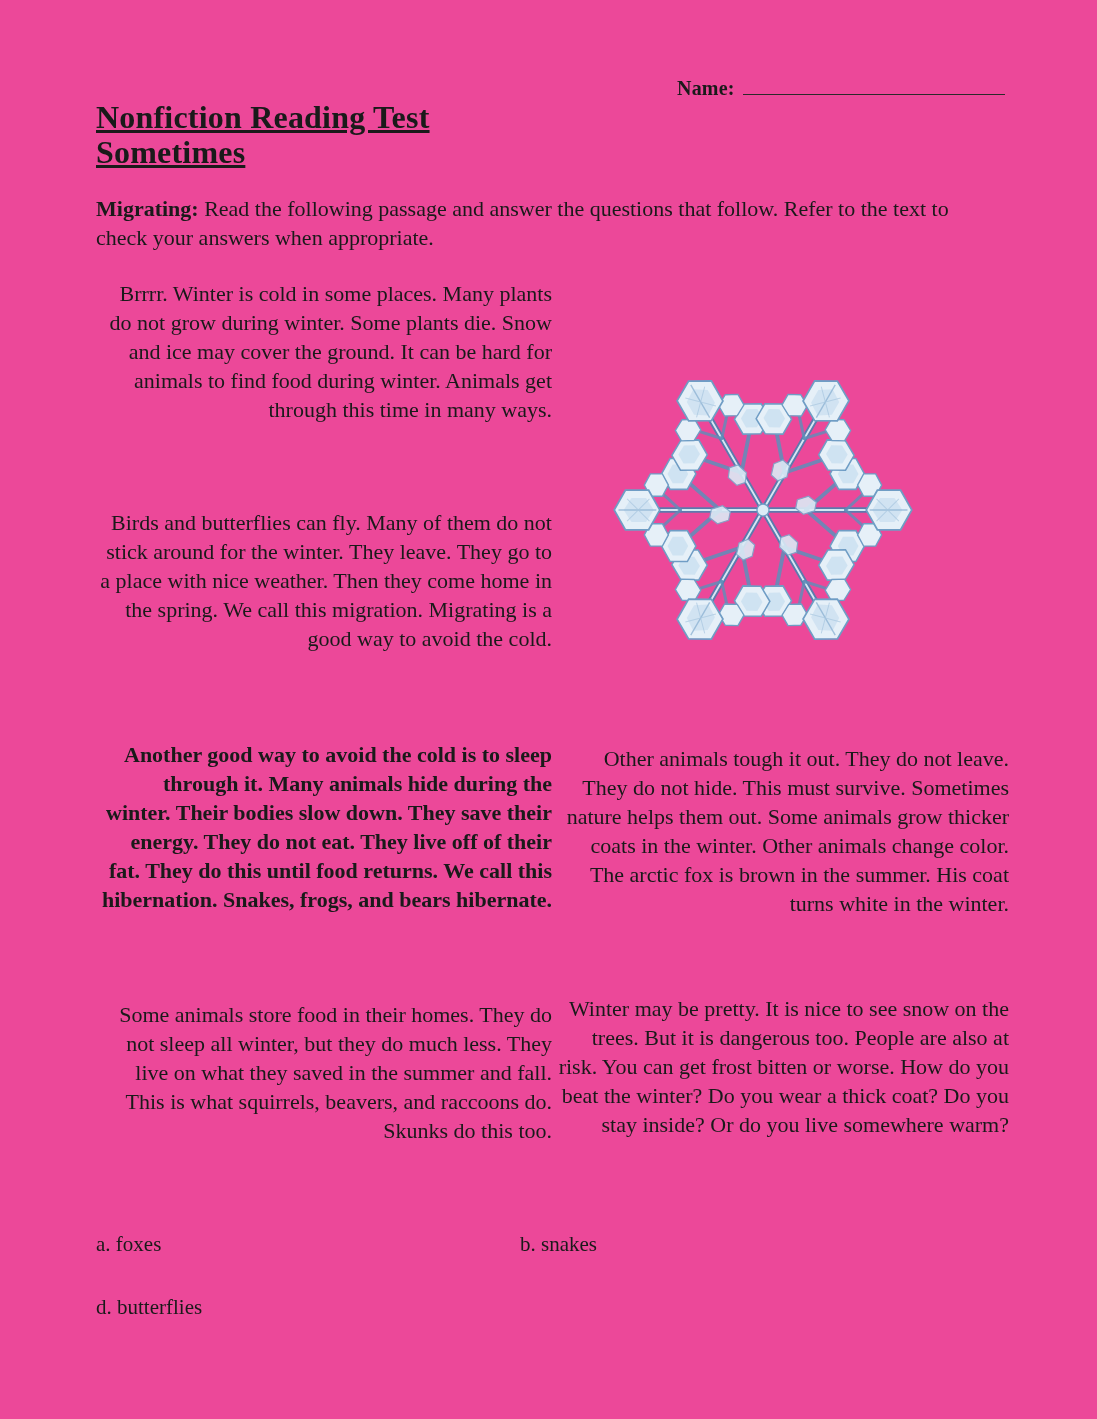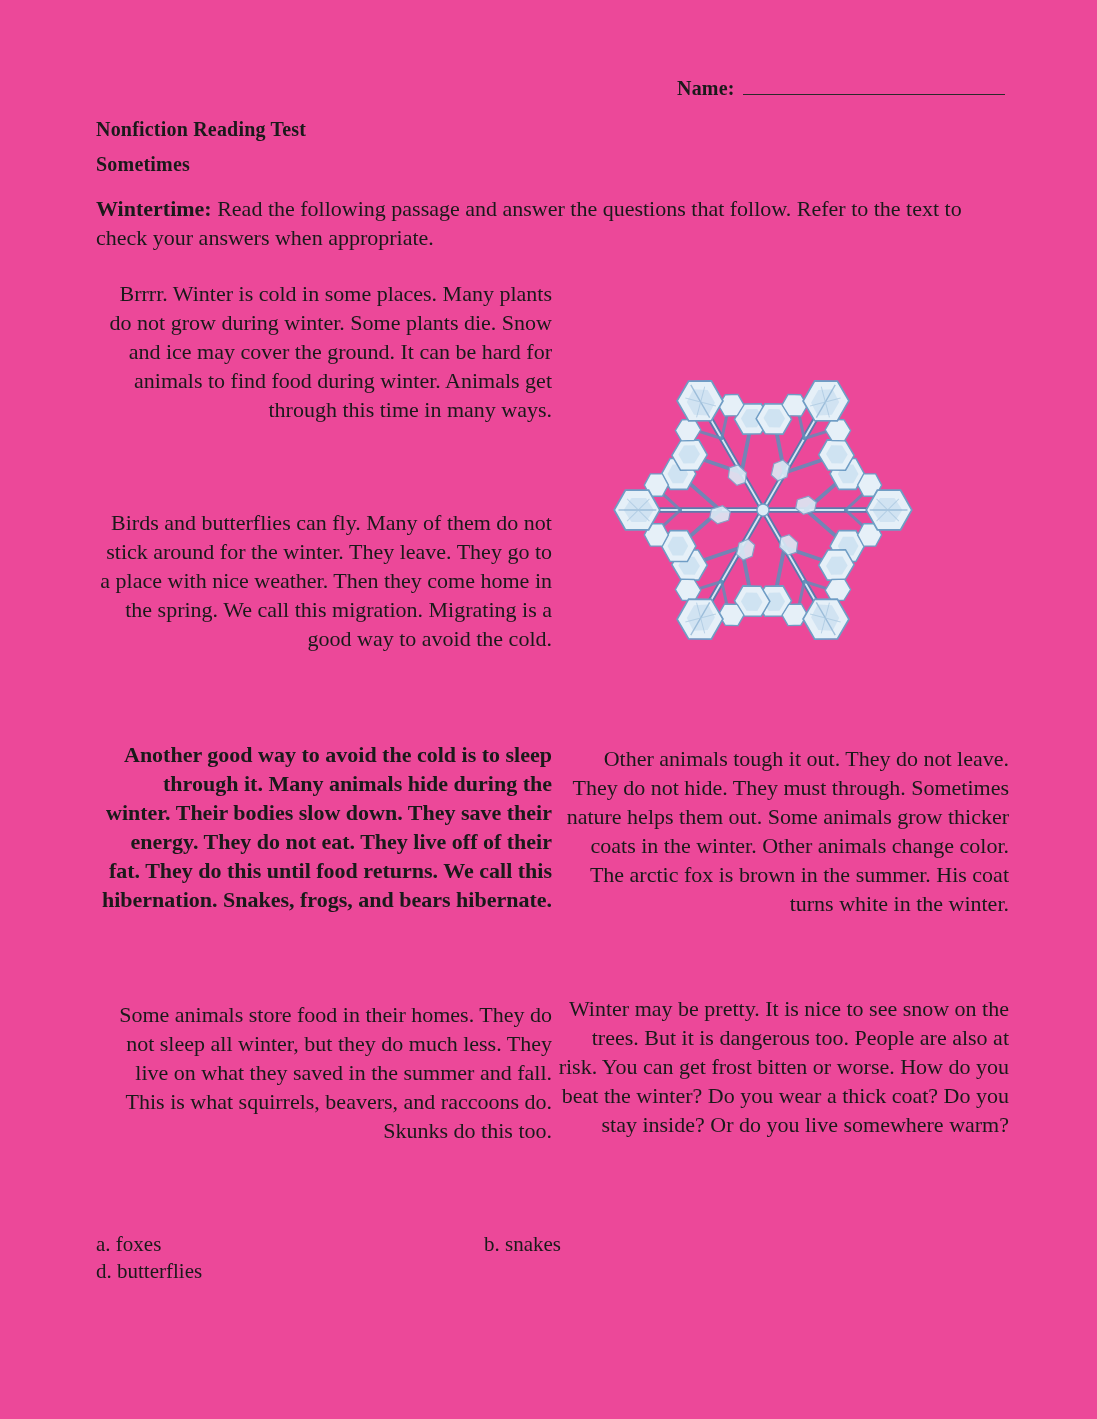--- a/index.html
+++ b/index.html
@@ -31,25 +31,26 @@
     display: inline-block;
     width: 262px;
     border-bottom: 1.6px solid #2a2a2a;
     height: 18px;
     margin-left: 8px;
     vertical-align: baseline;
   }
   .title-block {
     position: absolute;
     left: 96px;
-    top: 112px;
-    font-size: 20px;
+    top: 100px;
+    font-size: 32px;
     font-weight: bold;
     line-height: 35px;
     letter-spacing: 0.2px;
+    text-decoration: underline;
   }
   .directions {
     position: absolute;
     left: 96px;
     top: 194px;
     width: 900px;
     font-size: 22px;
     line-height: 29px;
   }
   .directions b { font-weight: bold; }
@@ -79,44 +80,45 @@
     left: 96px;
     top: 1231px;
     width: 900px;
     font-size: 21px;
     line-height: 27px;
   }
   .options-grid {
     display: grid;
     grid-template-columns: 388px auto;
     grid-auto-rows: 27px;
+    gap: 36px;
   }
 </style>
 </head>
 <body>
 
 <div class="page">
 
   <div class="name-row">
     <span class="name-label">Name:</span><span class="name-line"></span>
   </div>
 
   <div class="title-block">
     <div>Nonfiction Reading Test</div>
     <div>Sometimes</div>
   </div>
 
   <div class="directions">
-    <b>Wintertime:</b><span> Read the following passage and answer the questions that follow. Refer to the text to check your answers when appropriate.</span>
+    <b>Migrating:</b><span> Read the following passage and answer the questions that follow. Refer to the text to check your answers when appropriate.</span>
   </div>
 
   <div class="para col-left p1">Brrrr. Winter is cold in some places. Many plants do not grow during winter. Some plants die. Snow and ice may cover the ground. It can be hard for animals to find food during winter.  Animals get through this time in many ways.</div>
   <div class="para col-left p2">Birds and butterflies can fly. Many of them do not stick around for the winter. They leave. They go to a place with nice weather. Then they come home in the spring. We call this migration. Migrating is a good way to avoid the cold.</div>
   <div class="para col-left p3">Another good way to avoid the cold is to sleep through it. Many animals hide during the winter. Their bodies slow down. They save their energy. They do not eat. They live off of their fat. They do this until food returns. We call this hibernation. Snakes, frogs, and bears hibernate.</div>
-  <div class="para col-right p4">Other animals tough it out. They do not leave. They do not hide. They must through. Sometimes nature helps them out. Some animals grow thicker coats in the winter. Other animals change color. The arctic fox is brown in the summer. His coat turns white in the winter.</div>
+  <div class="para col-right p4">Other animals tough it out. They do not leave. They do not hide. This must survive. Sometimes nature helps them out. Some animals grow thicker coats in the winter. Other animals change color. The arctic fox is brown in the summer. His coat turns white in the winter.</div>
   <div class="para col-left p5">Some animals store food in their homes. They do not sleep all winter, but they do much less.  They live on what they saved in the summer and fall. This is what squirrels, beavers, and raccoons do. Skunks do this too.</div>
   <div class="para col-right p6">Winter may be pretty. It is nice to see snow on the trees. But it is dangerous too. People are also at risk. You can get frost bitten or worse. How do you beat the winter? Do you wear a thick coat? Do you stay inside? Or do you live somewhere warm?</div>
 
   <div class="snowflake-wrap">
     <svg width="310" height="305" viewBox="-155 -152 310 305" xmlns="http://www.w3.org/2000/svg">
       <defs>
         <g id="flake-arm">
 
           <path d="M4,0 L146,0" stroke="#4d80b0" stroke-width="6.5" stroke-linecap="round" opacity="0.9"></path>
           <path d="M6,0 L144,0" stroke="#d6e7f4" stroke-width="2.2" stroke-linecap="round"></path>

